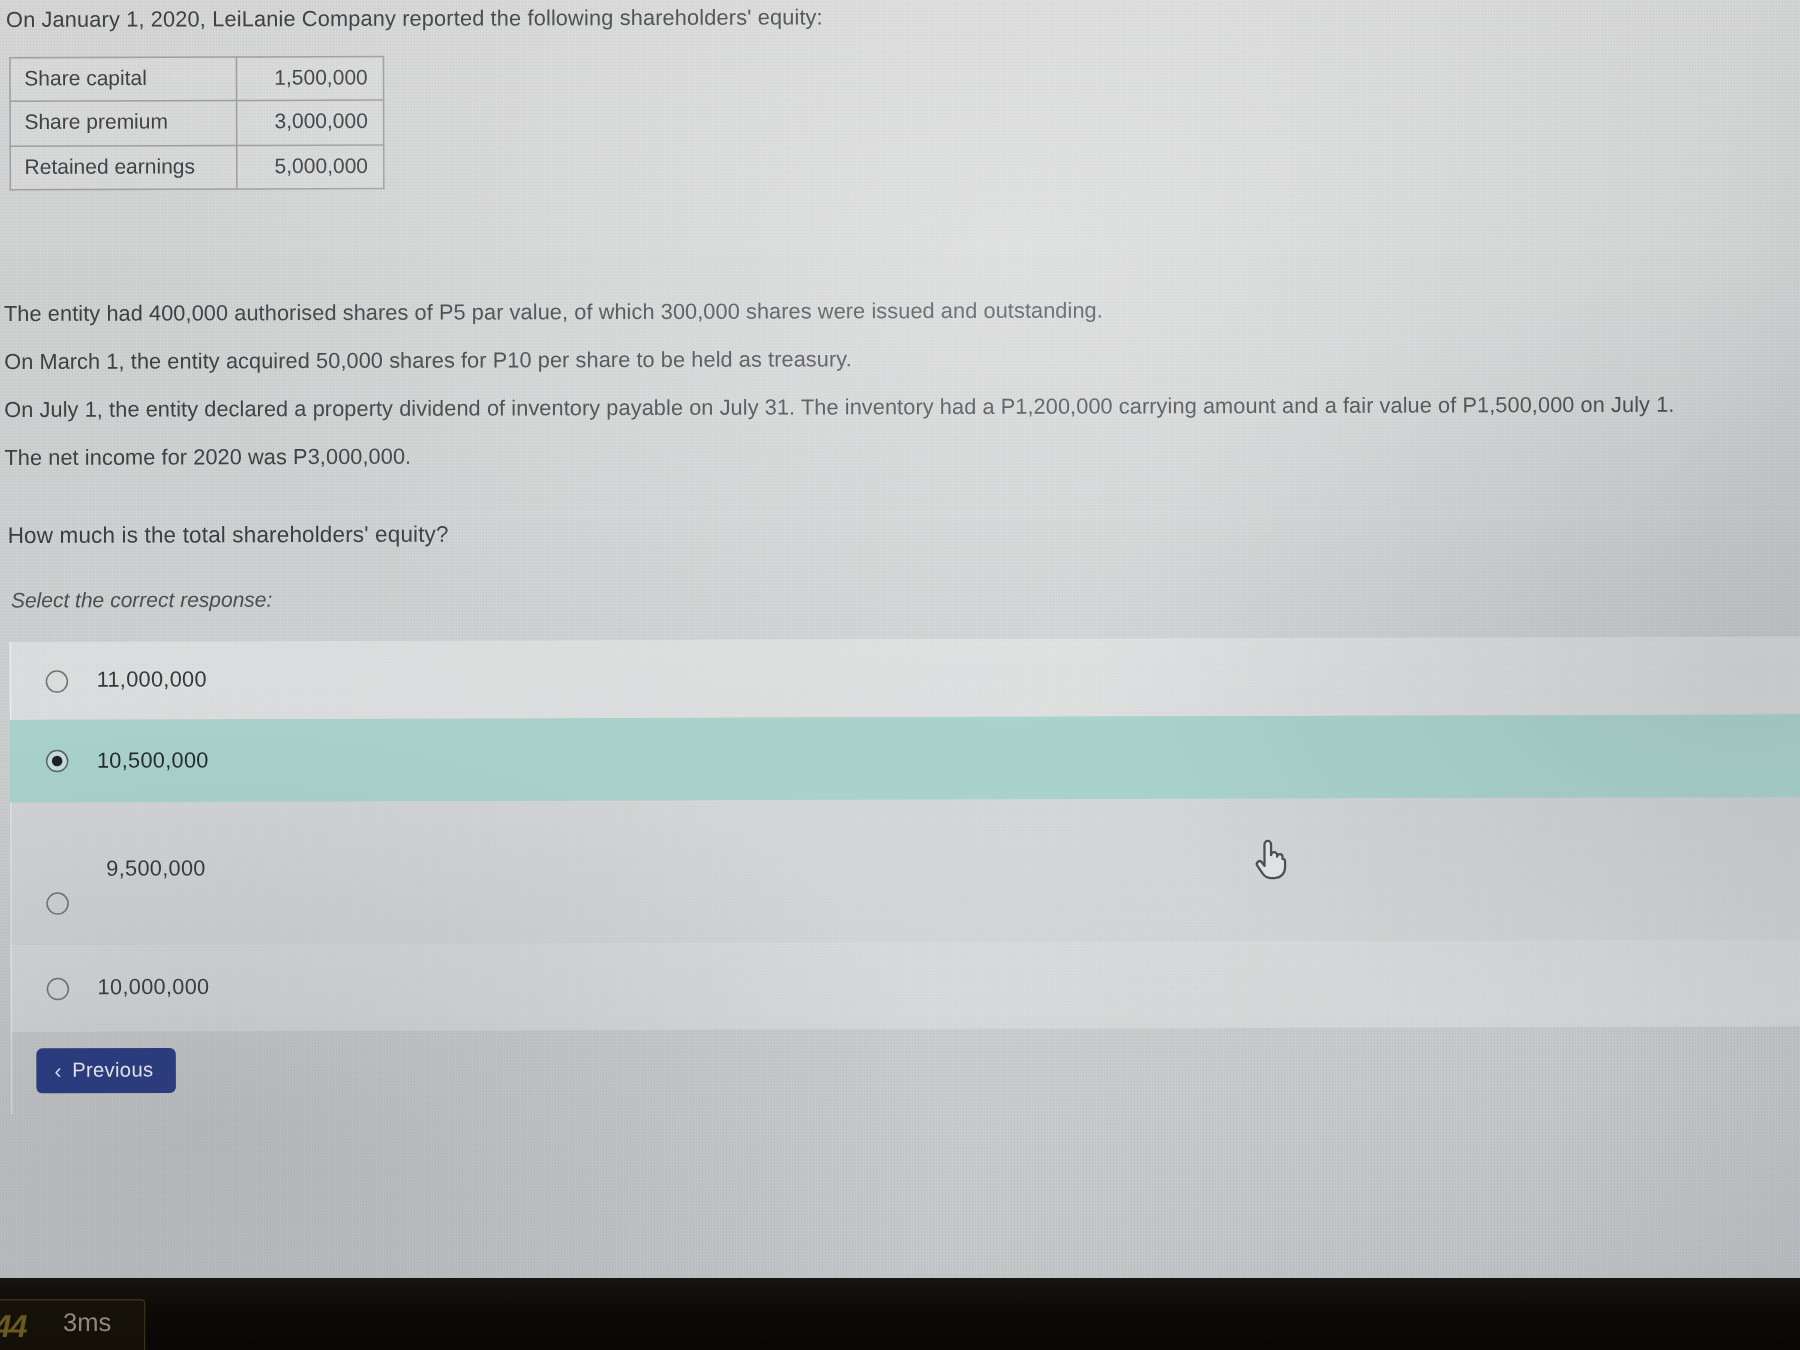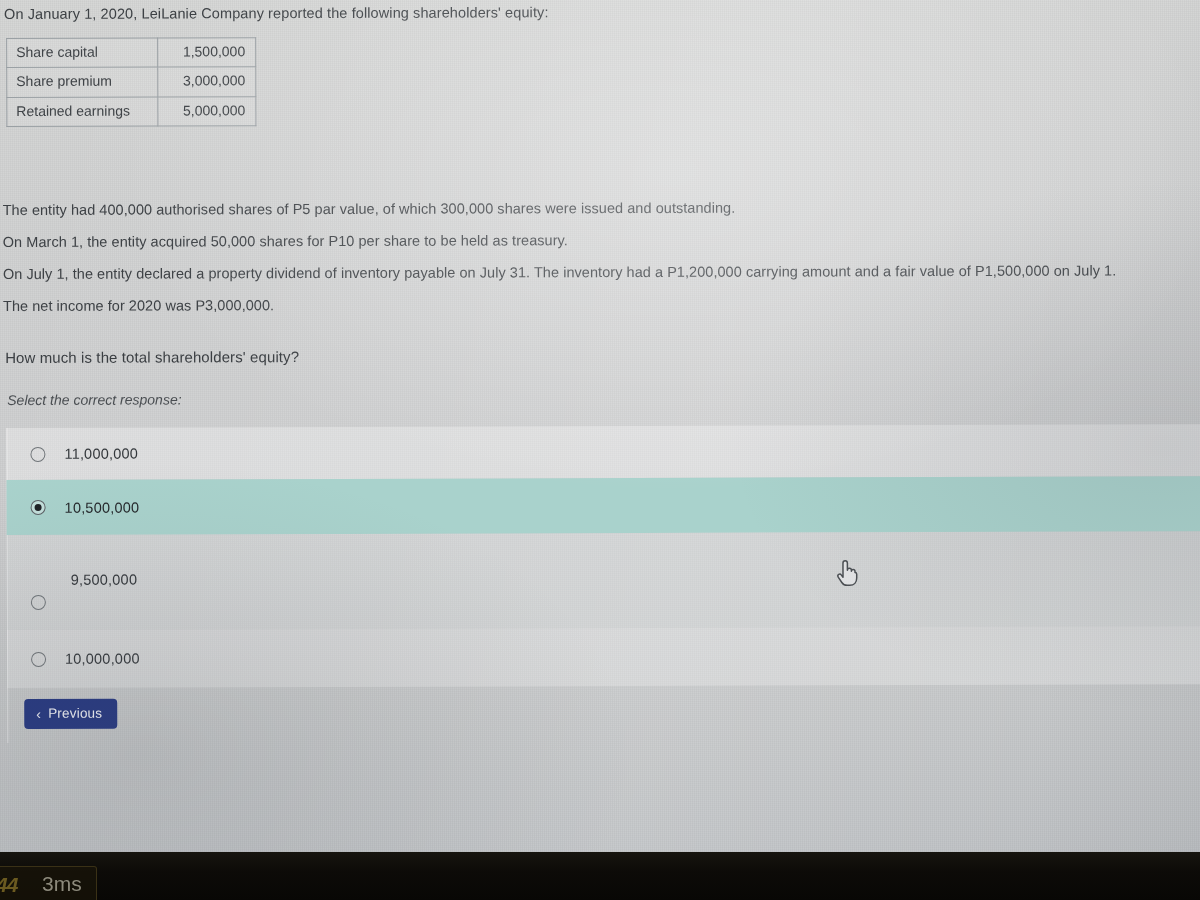--- a/index.html
+++ b/index.html
@@ -254,21 +254,21 @@
     font-weight: bold;
     font-style: italic;
     color: #6b5a20;
     font-family: "Liberation Sans", sans-serif;
     letter-spacing: -1px;
   }
   .osd .ms {
     position: absolute;
     left: 42px;
     top: 5px;
-    font-size: 21px;
+    font-size: 17px;
     color: #8d8a7c;
     font-family: "Liberation Sans", sans-serif;
   }
 </style>
 </head>
 <body>
 
 <div id="screen">
 
   <div id="page">

